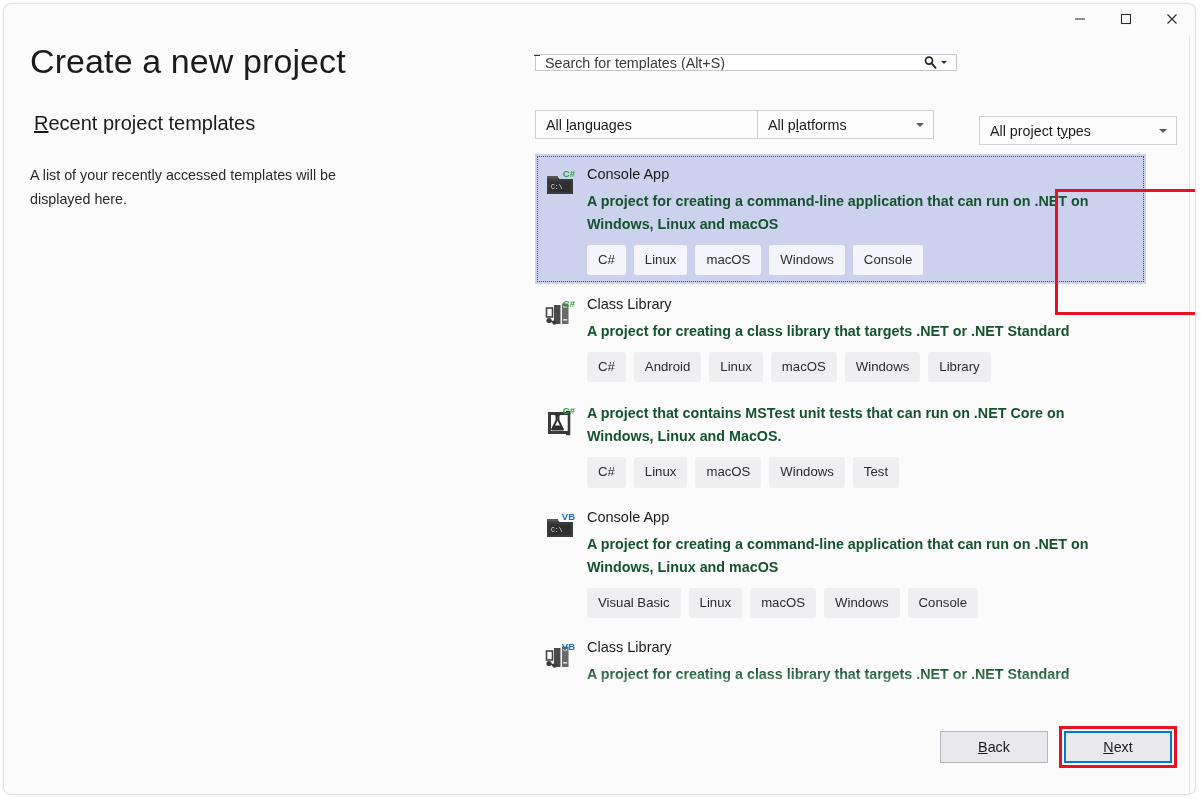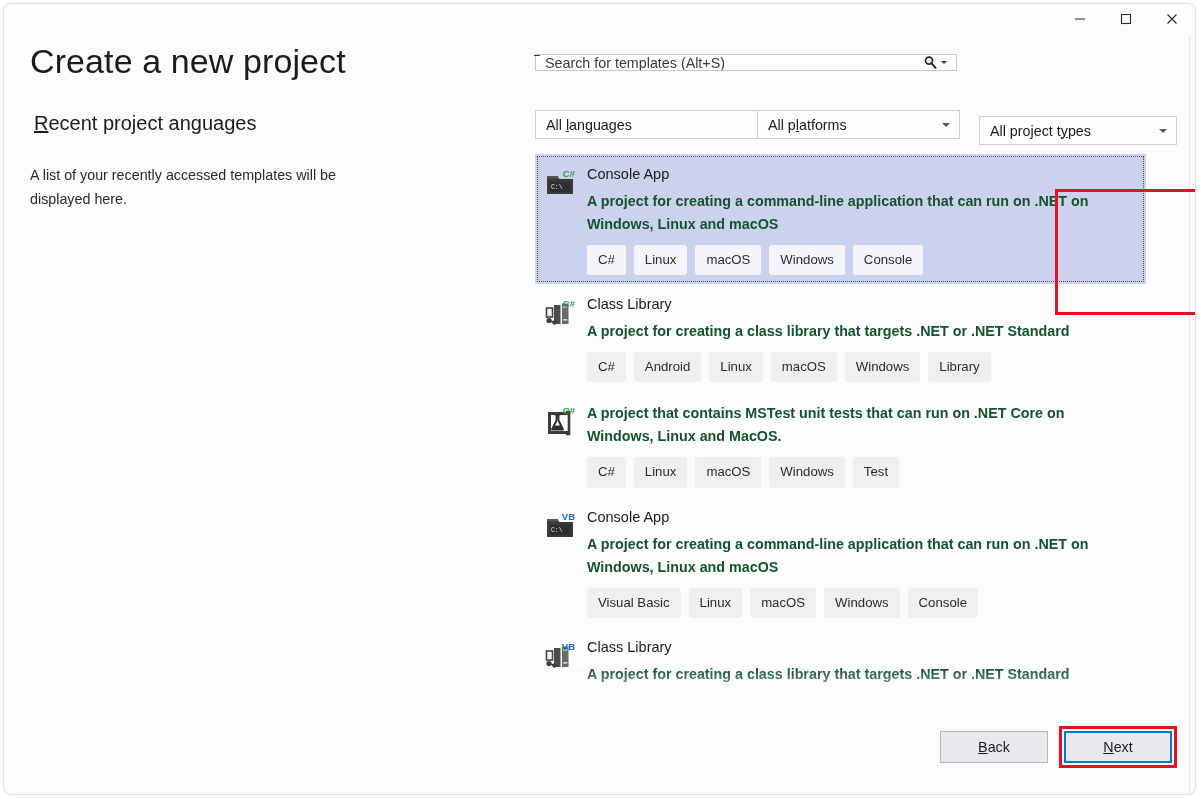--- a/index.html
+++ b/index.html
@@ -149,21 +149,21 @@
   }
   .filter .ak { text-decoration: underline; }
   .filter .caret {
     width: 0; height: 0;
     border-left: 4px solid transparent;
     border-right: 4px solid transparent;
     border-top: 4px solid #5a5a60;
     margin-left: 8px;
   }
   #filter-languages { left: 11px; width: 240px; }
-  #filter-platforms { left: 233px; width: 203px; }
+  #filter-platforms { left: 233px; width: 177px; }
   #filter-types     { left: 455px; width: 198px; margin-top: 6px; }
 
   
   #list-clip {
     position: absolute;
     left: 0;
     top: 118px;
     width: 672px;
     height: 549px;
     overflow: hidden;
@@ -304,21 +304,21 @@
     </div>
     <div class="win-btn">
       <svg width="12" height="12" viewBox="0 0 12 12">
           <path d="M1.5 1.5 L10.5 10.5 M10.5 1.5 L1.5 10.5" stroke="#2b2b2b" stroke-width="1.1" fill="none"></path>
         </svg>
     </div>
   </div>
 
   <div id="left-pane">
     <div id="page-title">Create a new project</div>
-    <div id="recent-heading"><span class="ak">R</span><span>ecent project anguages</span></div>
+    <div id="recent-heading"><span class="ak">R</span><span>ecent project templates</span></div>
     <div id="recent-empty">A list of your recently accessed templates will be displayed here.</div>
   </div>
 
   <div id="right-pane">
     <div id="right-divider"></div>
 
     <div id="search-box">
       <input id="search-input" type="text" value="" placeholder="Search for templates (Alt+S)" style="">
       <span id="search-icon-wrap">
         <svg width="15" height="15" viewBox="0 0 15 15">

